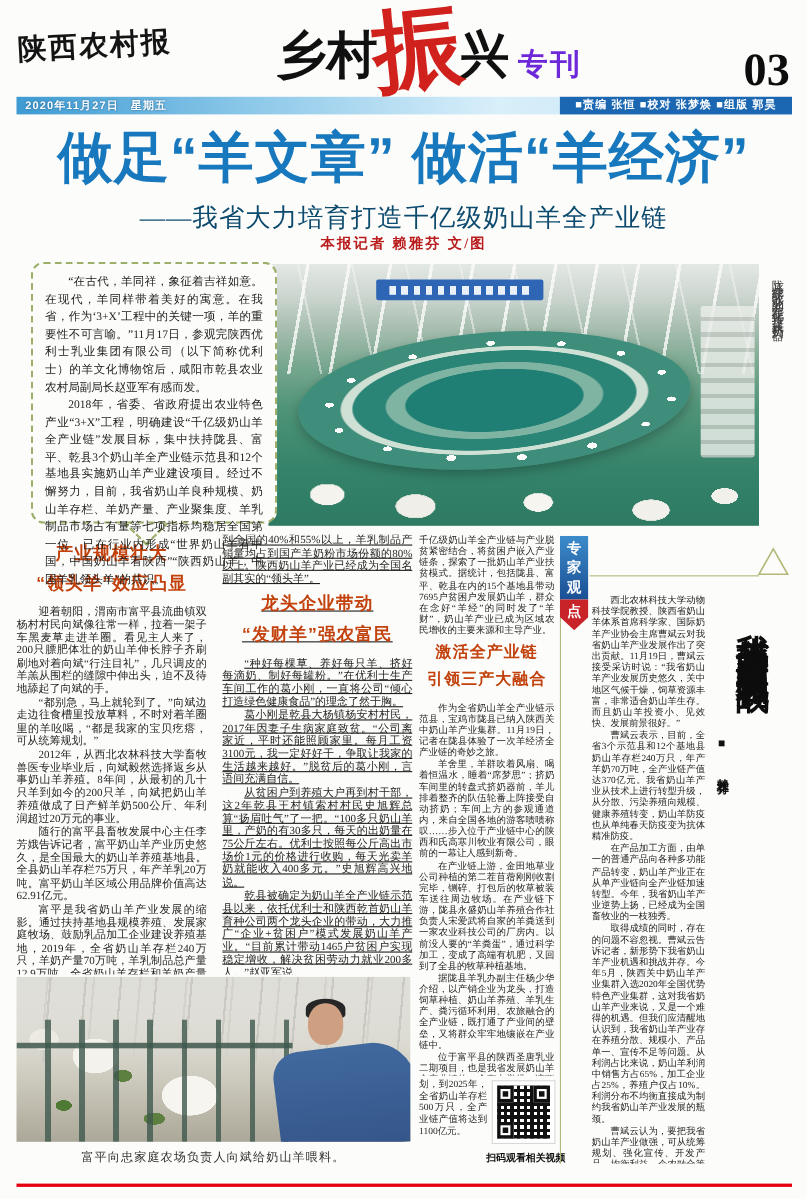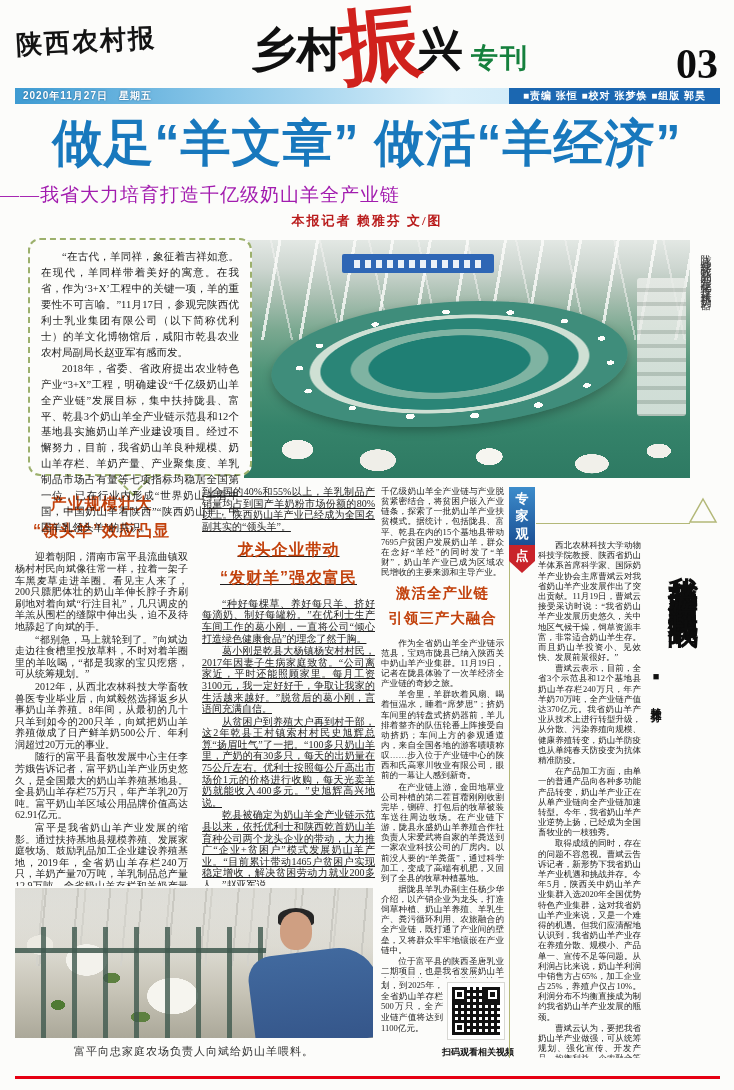--- a/index.html
+++ b/index.html
@@ -10,37 +10,37 @@
     font-family:"Liberation Serif", serif; color:#222;
   }
   
   .masthead {
     position:absolute; left:16px; top:24px; font-size:26px; font-weight:bold;
     font-family:"Liberation Serif", serif; transform:rotate(-3deg); letter-spacing:2px; color:#141414;
   }
   .edition-title { position:absolute; left:225px; top:6px; width:330px; display:flex; align-items:flex-end; justify-content:center; }
   .et-black { font-size:46px; font-weight:900; font-family:"Liberation Sans", sans-serif; color:#101010; line-height:1.5; }
   .et-red   { font-size:82px; font-weight:900; font-family:"Liberation Serif", serif; color:#d0211c; line-height:.95; margin:0 -4px; transform:rotate(-6deg); }
-  .et-blue  { font-size:27px; font-weight:900; font-family:Liberation Sans, sans-serif; color:#15803d; margin:0 0 8px 8px; letter-spacing:2px; }
+  .et-blue  { font-size:27px; font-weight:900; font-family:Liberation Sans, sans-serif; color:#6d28d9; margin:0 0 8px 8px; letter-spacing:2px; }
   .page-no { position:absolute; right:16px; top:40px; font-size:42px; font-weight:900; font-family:"Liberation Serif", serif; color:#0d0d0d; }
   .date-bar {
     position:absolute; left:15px; top:88px; width:705px; height:16px;
     background:linear-gradient(90deg,#3e9bd2 0%,#8cc8e9 30%,#d9effa 62%,#bfe2f4 100%);
     display:flex; align-items:center; justify-content:space-between;
     font-family:"Liberation Sans", sans-serif;
     gap:44px;
   }
   .date-left { padding-left:8px; font-size:10px; font-weight:bold; color:#fff; text-shadow:0 0 2px #1a5c8d; letter-spacing:1px; }
   .date-right { height:16px; line-height:16px; padding:0 14px; background:#1b67b1; font-size:10px; font-weight:bold; color:#fff; letter-spacing:1px; }
   
   .main-title {
     position:absolute; left:0; top:110px; width:100%; text-align:center;
     font-size:50px; font-weight:900; color:#1878bd; font-family:"Liberation Sans", sans-serif; letter-spacing:1px;
   }
-  .sub-title { position:absolute; left:0; top:182px; width:100%; font-size:19px; color:#a21caf; letter-spacing:1px; }
+  .sub-title { position:absolute; left:0; top:182px; width:100%; text-align:center; font-size:23px; color:#0c4a6e; letter-spacing:1px; }
   .byline { position:absolute; left:0; top:212px; width:100%; text-align:center; font-size:13px; font-weight:bold; color:#b91c1c; letter-spacing:2px; }
   
   .intro-box {
     position:absolute; left:28px; top:238px; width:224px; height:238px;
     border:2px dashed #9cb06c; border-radius:12px; padding:9px 11px; background:#fcfcfa;
     font-size:10.5px; line-height:1.52; text-align:justify; color:#1c1c1c; z-index:3;
   }
   .intro-box p { text-indent:2em; }
   .intro-tail {
     position:absolute; left:118px; top:460px; width:30px; height:30px; background:#fcfcfa;

